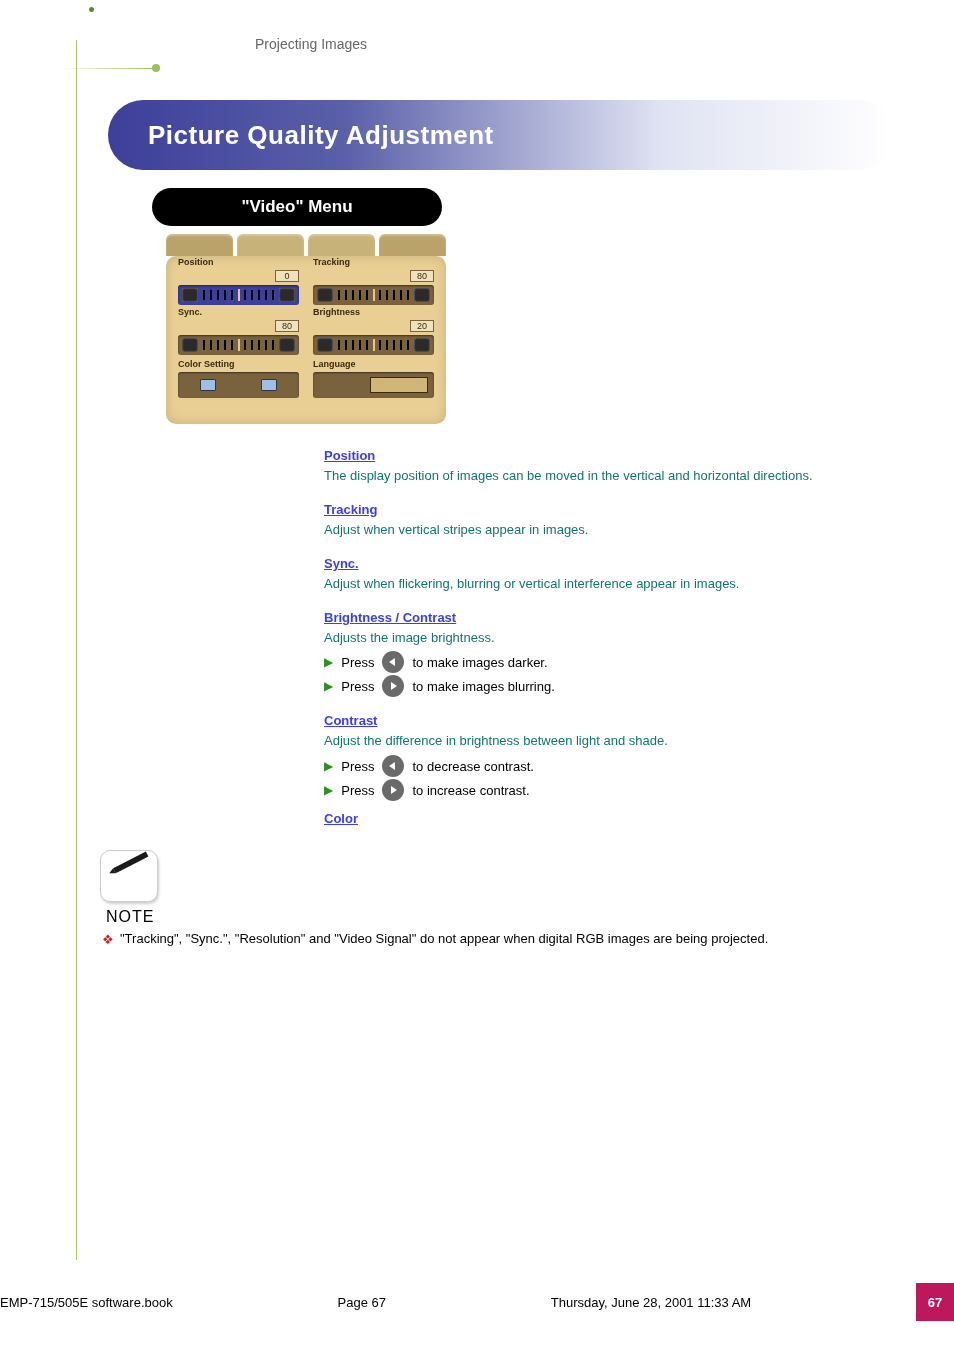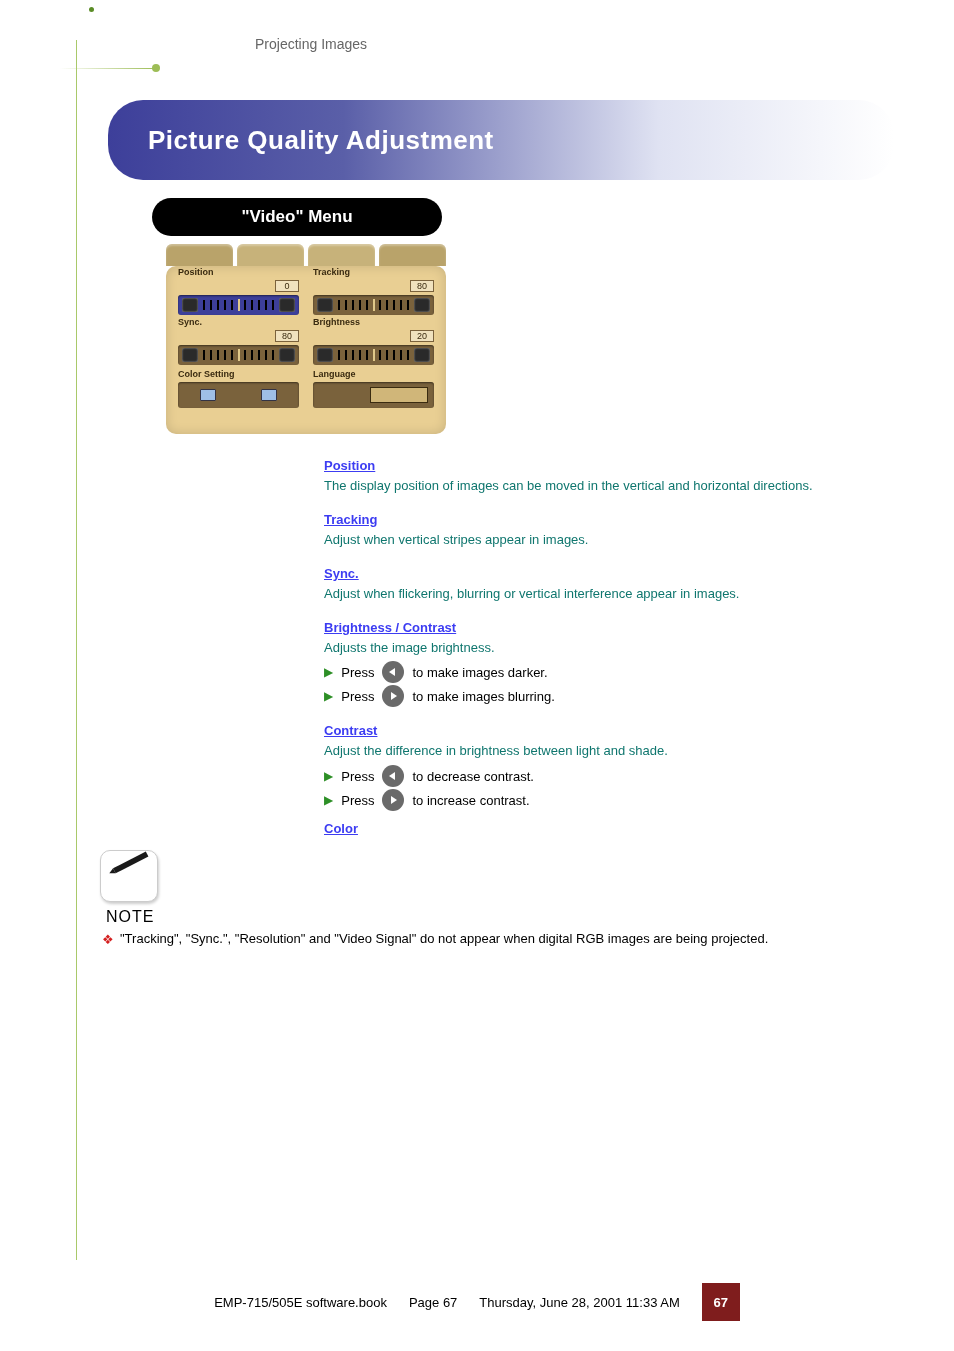--- a/index.html
+++ b/index.html
@@ -60,21 +60,21 @@
     height: 1220px;
     background: #a9c96a;
   }
   .main {
     position: absolute;
     top: 100px;
     left: 108px;
     right: 60px;
   }
   .title-pill {
-    height: 80px;
+    height: 70px;
     border-radius: 35px;
     background: linear-gradient(to right, #3d3f9a 0%, #5a5fa8 30%, #dfe2f2 70%, #fff 100%);
     display: flex;
     align-items: center;
     padding-left: 40px;
     font-size: 26px;
     font-weight: bold;
     color: #fff;
     letter-spacing: 0.5px;
   }
@@ -294,28 +294,28 @@
     font-size: 13px;
     line-height: 1.5;
   }
   .footer {
     position: absolute;
     bottom: 30px;
     left: 0;
     right: 0;
     display: flex;
     align-items: center;
-    justify-content: center;
+    justify-content: space-between;
     gap: 22px;
     font-size: 13px;
   }
   .pg-box {
     width: 38px;
     height: 38px;
-    background: #7f1d1d;
+    background: #be185d;
     color: #fff;
     display: flex;
     align-items: center;
     justify-content: center;
     font-weight: bold;
   }
   .slider-lbl-top {
     position:absolute;
     top:-15px;
     font-size:9px;

